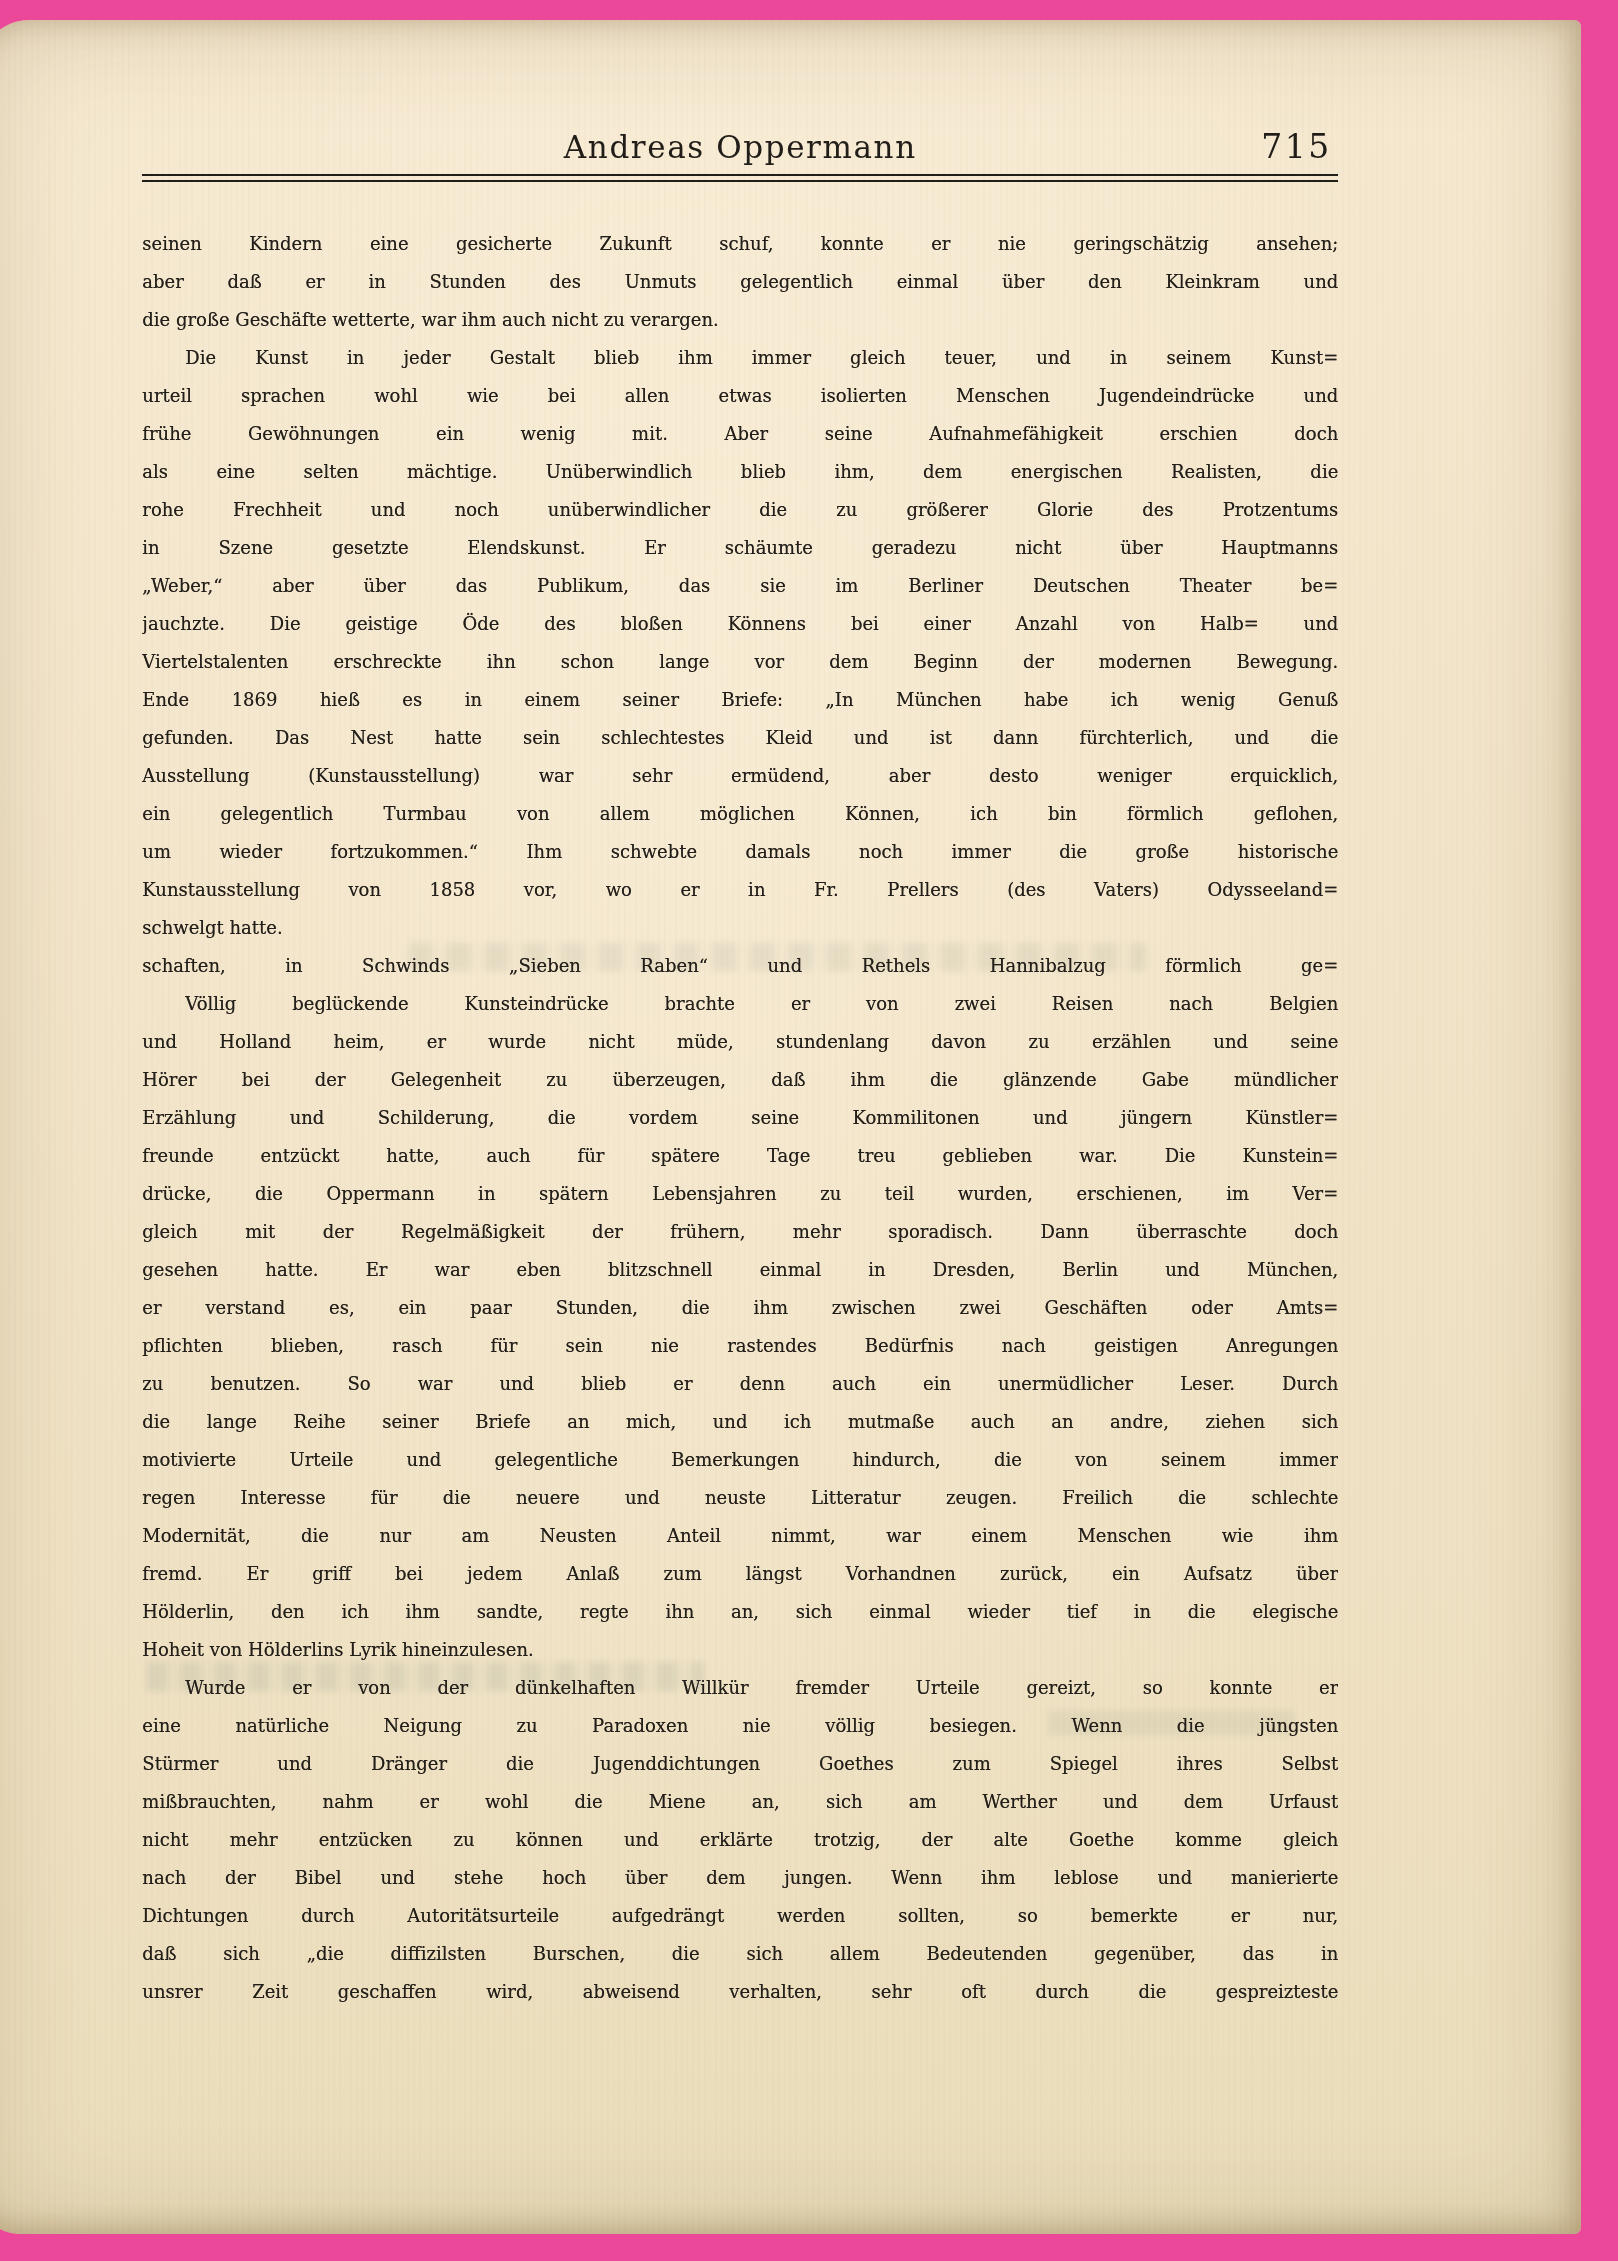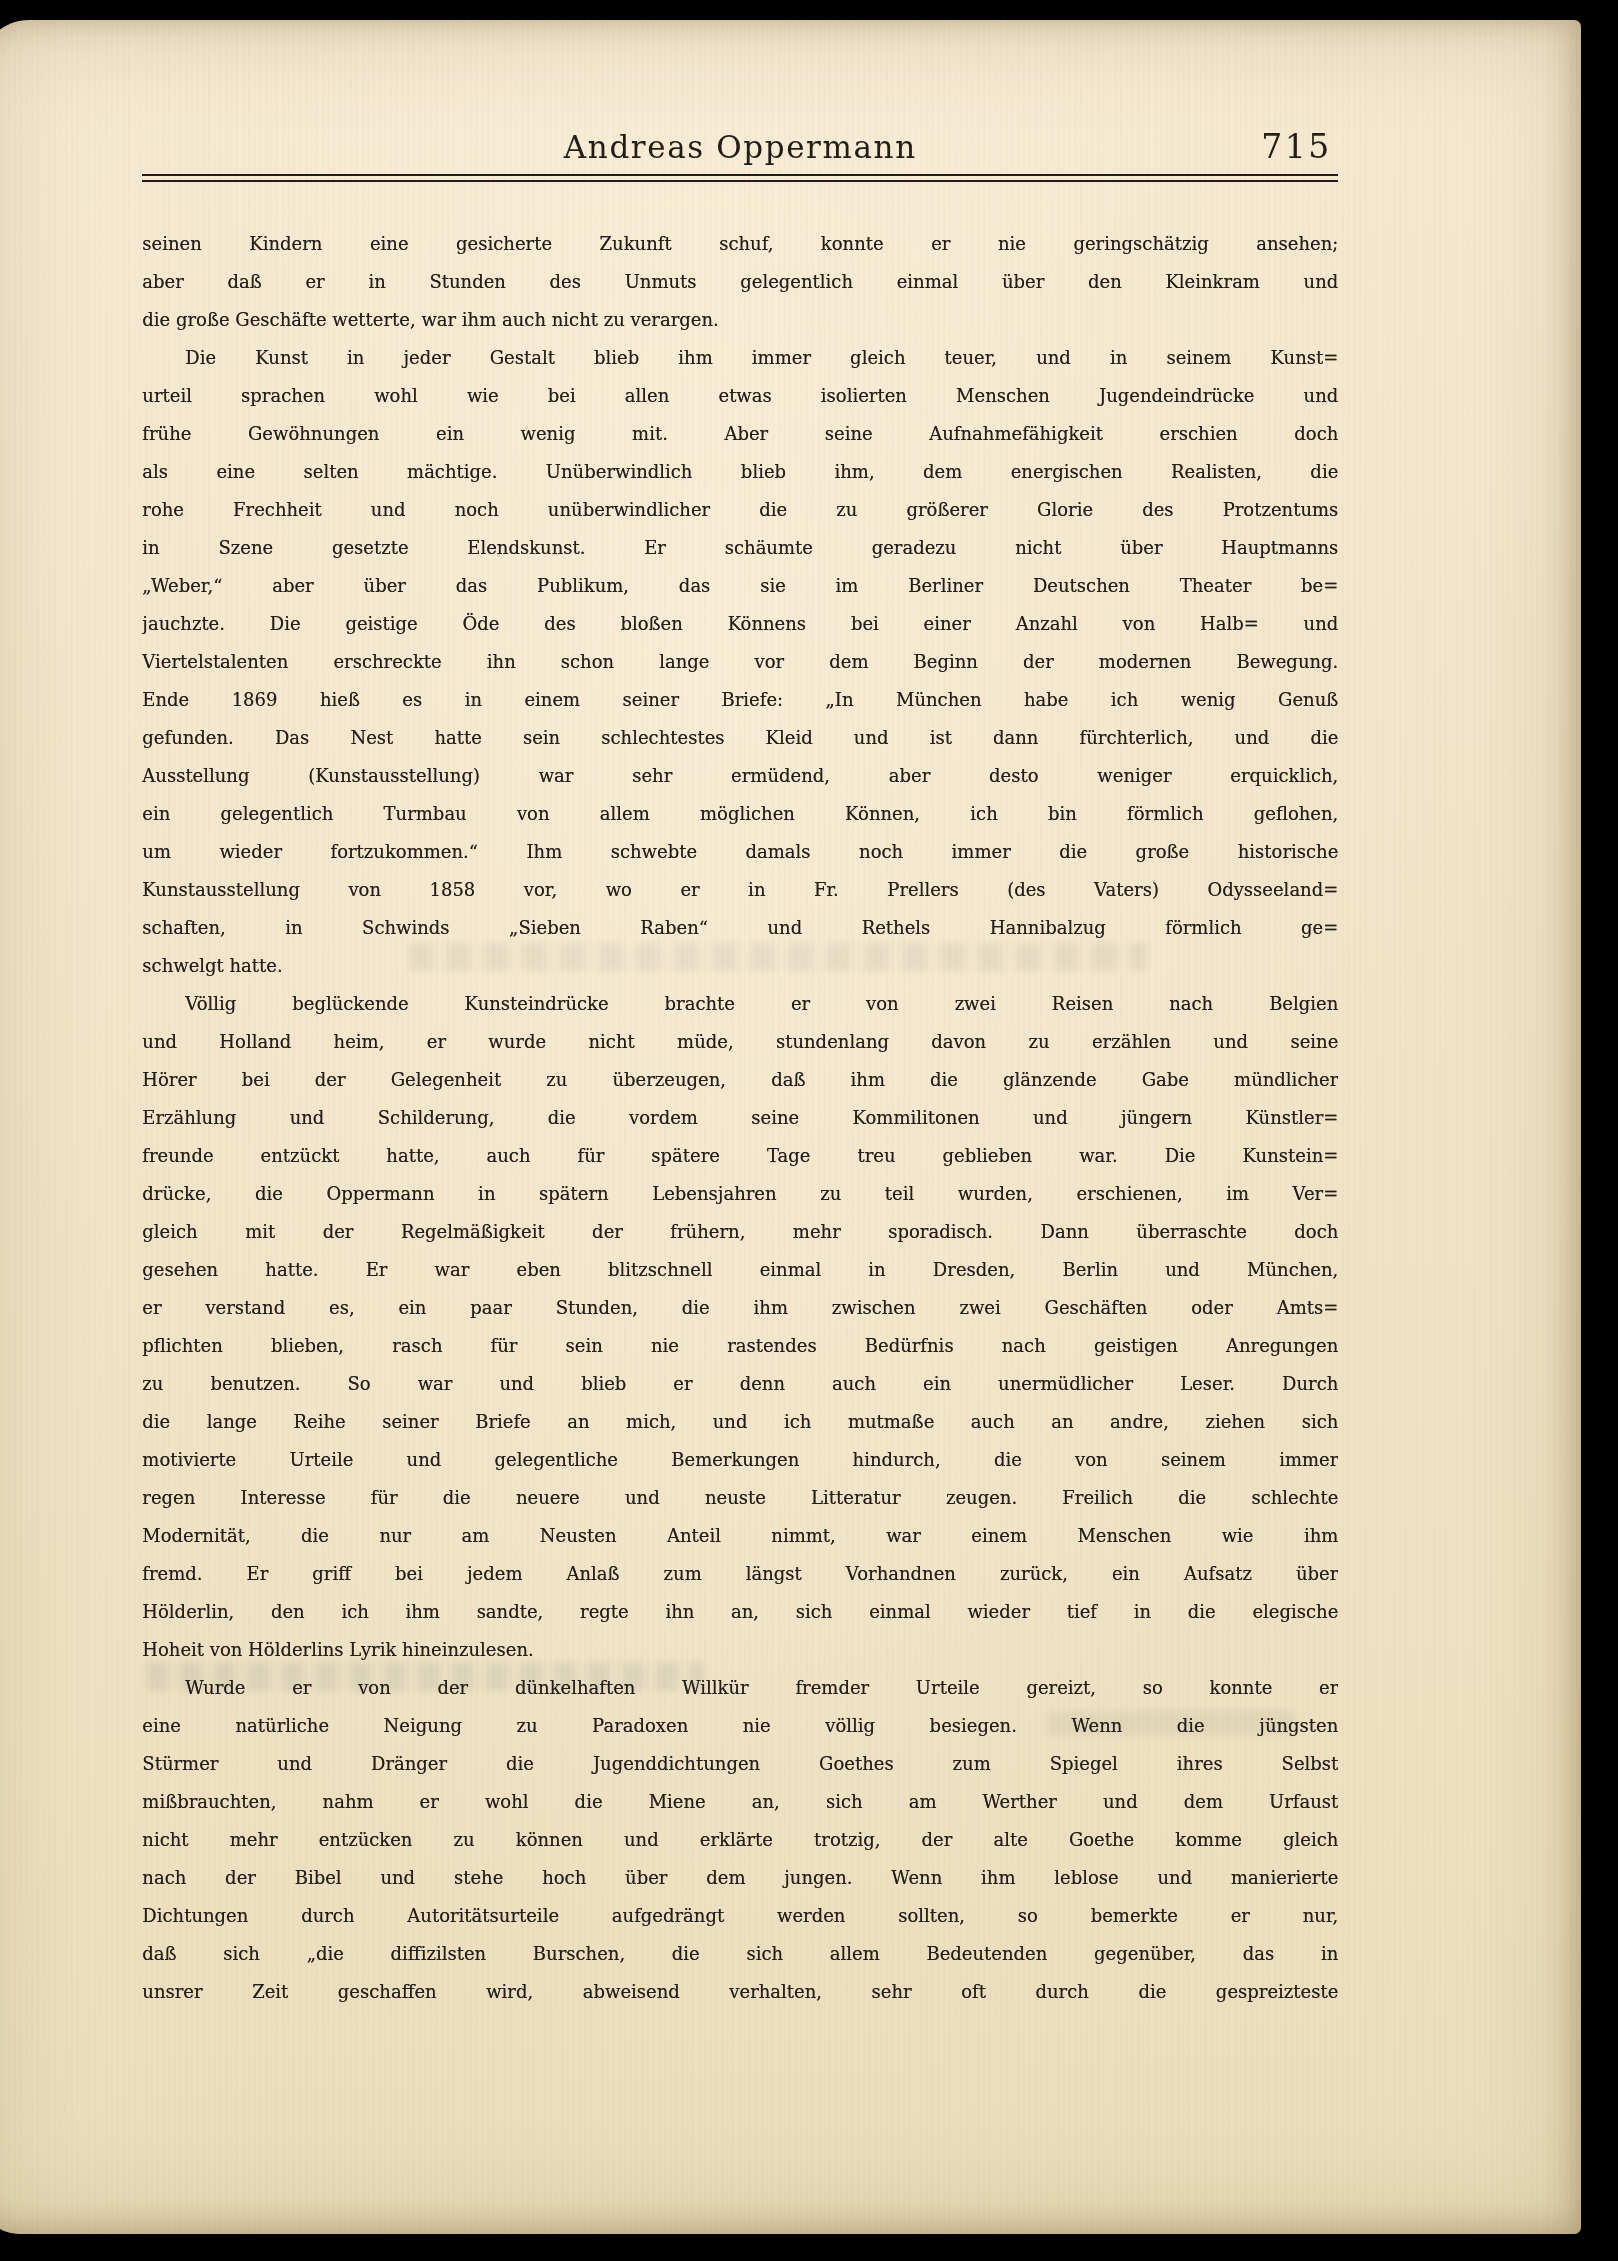--- a/index.html
+++ b/index.html
@@ -10,21 +10,21 @@
     background: #29251f;
     font-family: "DejaVu Serif", serif;
     overflow: hidden;
   }
   .scan {
     position: relative;
     width: 1618px;
     height: 2261px;
     background:
       radial-gradient(ellipse at 50% 45%, #332e27 0%, #262необходимо 0%, #29251f 70%, #211d18 100%);
-    background-color: #000000;
+    background-color: #ec4899;
   }
   .under-edge {
     position: absolute;
     left: 1575px;
     top: 33px;
     width: 24.6px;
     height: 2192px;
     border-radius: 4.9px;
     background: linear-gradient(90deg, #a8withstand 0%, #baa77c 0%, #ddcfae 30%, #e6d8b6 60%, #a5915f 100%);
     z-index: 1;
@@ -154,22 +154,22 @@
         <div class="line">in Szene gesetzte Elendskunst. Er schäumte geradezu nicht über Hauptmanns</div>
         <div class="line">„Weber,“ aber über das Publikum, das sie im Berliner Deutschen Theater be=</div>
         <div class="line">jauchzte. Die geistige Öde des bloßen Könnens bei einer Anzahl von Halb= und</div>
         <div class="line">Viertelstalenten erschreckte ihn schon lange vor dem Beginn der modernen Bewegung.</div>
         <div class="line">Ende 1869 hieß es in einem seiner Briefe: „In München habe ich wenig Genuß</div>
         <div class="line">gefunden. Das Nest hatte sein schlechtestes Kleid und ist dann fürchterlich, und die</div>
         <div class="line">Ausstellung (Kunstausstellung) war sehr ermüdend, aber desto weniger erquicklich,</div>
         <div class="line">ein gelegentlich Turmbau von allem möglichen Können, ich bin förmlich geflohen,</div>
         <div class="line">um wieder fortzukommen.“ Ihm schwebte damals noch immer die große historische</div>
         <div class="line">Kunstausstellung von 1858 vor, wo er in Fr. Prellers (des Vaters) Odysseeland=</div>
+        <div class="line last">schwelgt hatte.</div>
         <div class="line">schaften, in Schwinds „Sieben Raben“ und Rethels Hannibalzug förmlich ge=</div>
-        <div class="line last">schwelgt hatte.</div>
         <div class="line indent">Völlig beglückende Kunsteindrücke brachte er von zwei Reisen nach Belgien</div>
         <div class="line">und Holland heim, er wurde nicht müde, stundenlang davon zu erzählen und seine</div>
         <div class="line">Hörer bei der Gelegenheit zu überzeugen, daß ihm die glänzende Gabe mündlicher</div>
         <div class="line">Erzählung und Schilderung, die vordem seine Kommilitonen und jüngern Künstler=</div>
         <div class="line">freunde entzückt hatte, auch für spätere Tage treu geblieben war. Die Kunstein=</div>
         <div class="line">drücke, die Oppermann in spätern Lebensjahren zu teil wurden, erschienen, im Ver=</div>
         <div class="line">gleich mit der Regelmäßigkeit der frühern, mehr sporadisch. Dann überraschte doch</div>
         <div class="line">gesehen hatte. Er war eben blitzschnell einmal in Dresden, Berlin und München,</div>
         <div class="line">er verstand es, ein paar Stunden, die ihm zwischen zwei Geschäften oder Amts=</div>
         <div class="line">pflichten blieben, rasch für sein nie rastendes Bedürfnis nach geistigen Anregungen</div>

